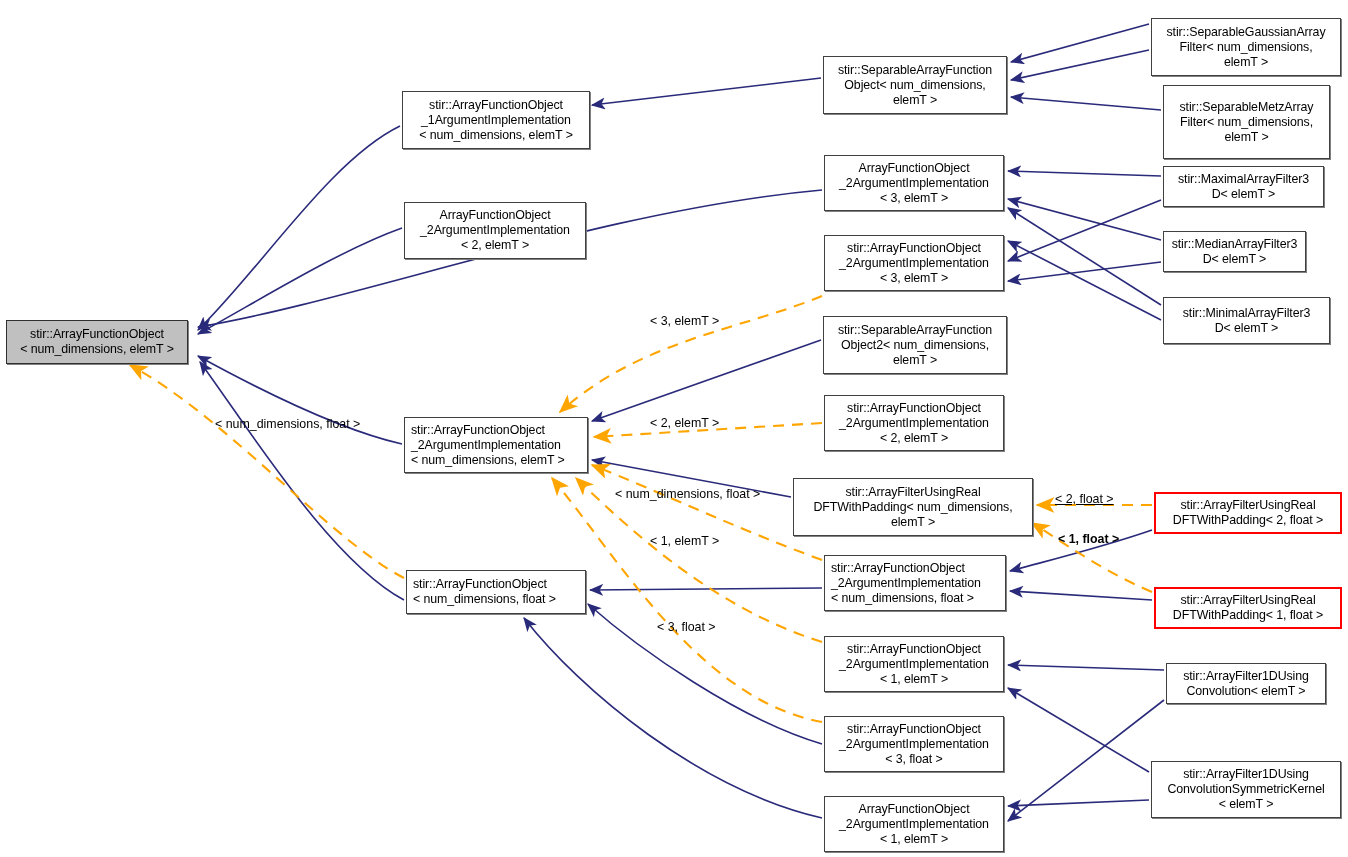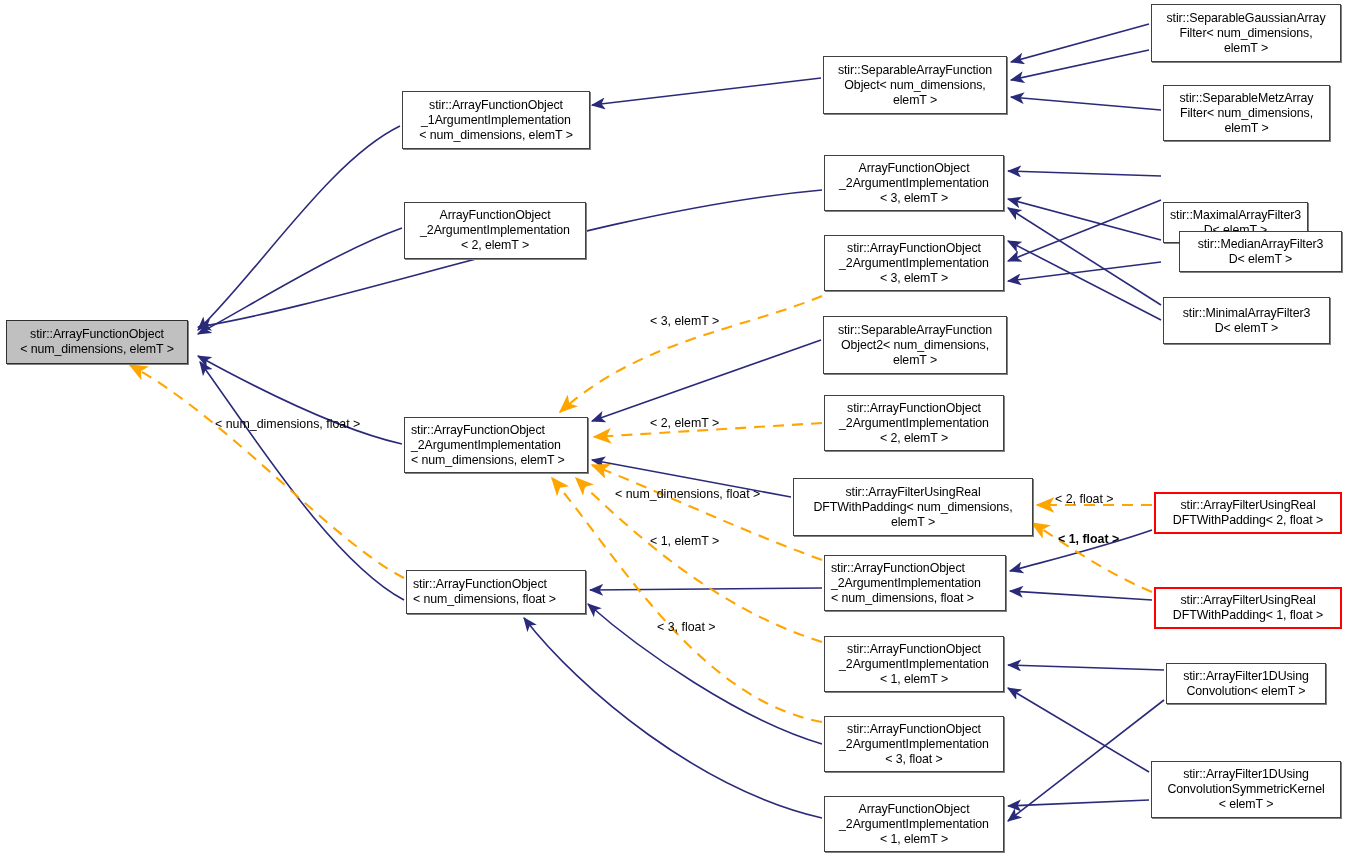--- a/index.html
+++ b/index.html
@@ -175,32 +175,32 @@
 &lt; 1, elemT &gt;</div>
 
   <div class="node" style="left:824px; top:716px; width:180px; height:56px;">stir::ArrayFunctionObject
 _2ArgumentImplementation
 &lt; 3, float &gt;</div>
 
   <div class="node" style="left:824px; top:796px; width:180px; height:56px;">ArrayFunctionObject
 _2ArgumentImplementation
 &lt; 1, elemT &gt;</div>
 
-  <div class="node" style="left:1151px; top:4px; width:190px; height:58px;">stir::SeparableGaussianArray
+  <div class="node" style="left:1151px; top:18px; width:190px; height:58px;">stir::SeparableGaussianArray
 Filter&lt; num_dimensions,
 elemT &gt;</div>
 
-  <div class="node" style="left:1163px; top:85px; width:167px; height:56px;">stir::SeparableMetzArray
+  <div class="node" style="left:1163px; top:85px; width:167px; height:74px;">stir::SeparableMetzArray
 Filter&lt; num_dimensions,
 elemT &gt;</div>
 
-  <div class="node" style="left:1163px; top:166px; width:145px; height:41px;margin-top:36px;">stir::MaximalArrayFilter3
+  <div class="node" style="left:1163px; top:166px; width:161px; height:41px;">stir::MaximalArrayFilter3
 D&lt; elemT &gt;</div>
 
-  <div class="node" style="left:1163px; top:231px; width:163px; height:41px;margin-left:16px;">stir::MedianArrayFilter3
+  <div class="node" style="left:1163px; top:231px; width:143px; height:41px;">stir::MedianArrayFilter3
 D&lt; elemT &gt;</div>
 
   <div class="node" style="left:1163px; top:297px; width:167px; height:47px;">stir::MinimalArrayFilter3
 D&lt; elemT &gt;</div>
 
   <div class="node highlight" style="left:1154px; top:492px; width:188px; height:42px;">stir::ArrayFilterUsingReal
 DFTWithPadding&lt; 2, float &gt;</div>
 
   <div class="node highlight" style="left:1154px; top:587px; width:188px; height:42px;">stir::ArrayFilterUsingReal
 DFTWithPadding&lt; 1, float &gt;</div>
@@ -215,19 +215,19 @@
   <div class="edge-label" style="left:650px; top:314px;">&lt; 3, elemT &gt;</div>
 
   <div class="edge-label" style="left:215px; top:417px;">&lt; num_dimensions, float &gt;</div>
 
   <div class="edge-label" style="left:650px; top:416px;">&lt; 2, elemT &gt;</div>
 
   <div class="edge-label" style="left:615px; top:487px;">&lt; num_dimensions, float &gt;</div>
 
   <div class="edge-label" style="left:650px; top:534px;">&lt; 1, elemT &gt;</div>
 
-  <div class="edge-label" style="left:1055px; top:492px;">&lt; 2, float &gt;</div>
+  <div class="edge-label" style="left:1055px; top:492px;text-decoration:underline;">&lt; 2, float &gt;</div>
 
   <div class="edge-label" style="left:1058px; top:532px;font-weight:bold;">&lt; 1, float &gt;</div>
 
   <div class="edge-label" style="left:657px; top:620px;">&lt; 3, float &gt;</div>
 
 </div>
 
 </body></html>

